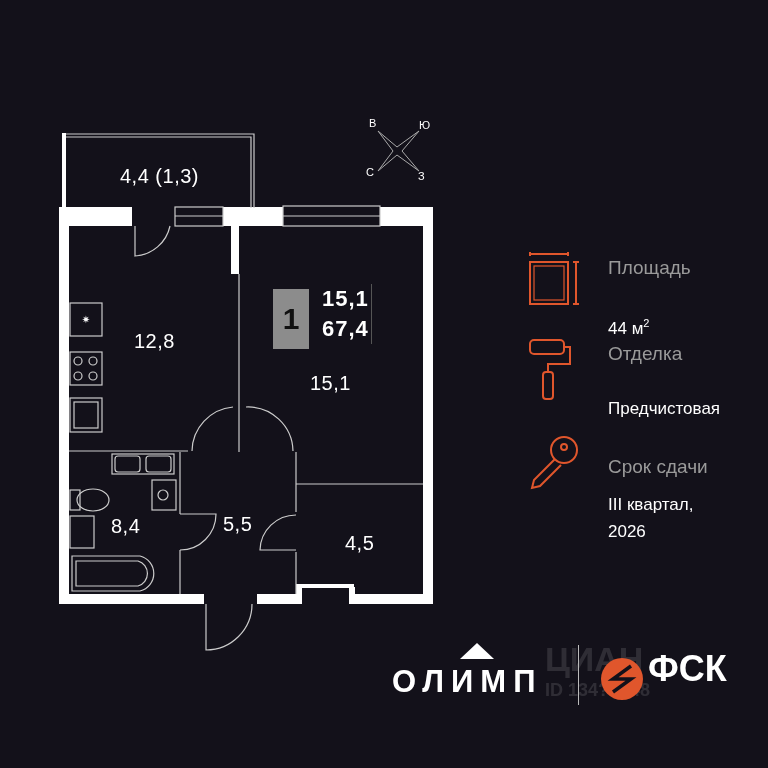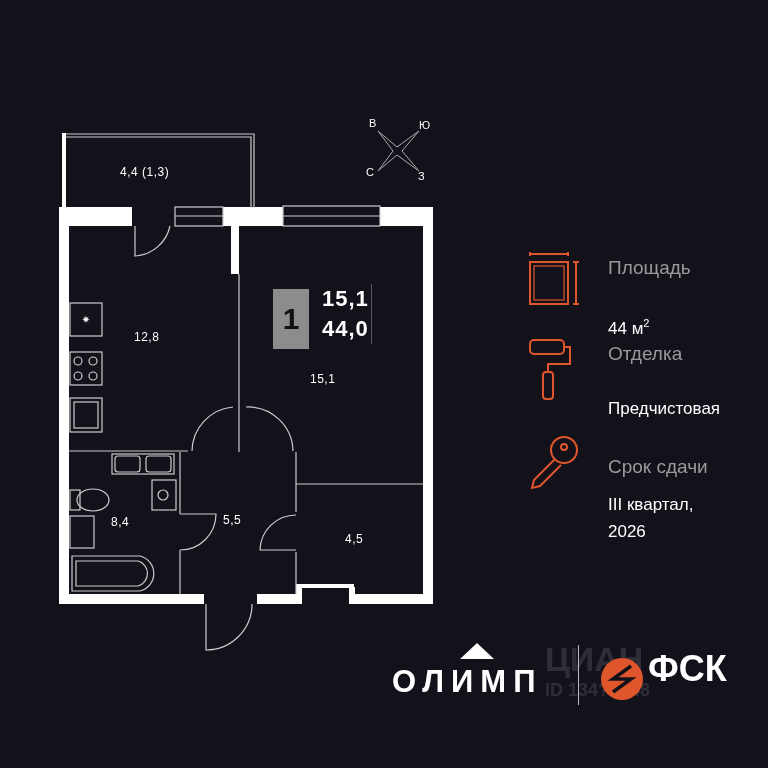--- a/index.html
+++ b/index.html
@@ -1,18 +1,18 @@
 <!DOCTYPE html>
 <html><head>
 <meta charset="utf-8">
 <style>
   html, body { margin:0; padding:0; }
   body { width:768px; height:768px; background:#13111a; position:relative; overflow:hidden; font-family:"Liberation Sans", sans-serif; color:#fff; }
   .plan { position:absolute; left:0; top:0; width:768px; height:768px; }
-  .lbl { position:absolute; font-size:12px; color:#fff; letter-spacing:0.5px; }
+  .lbl { position:absolute; font-size:20px; color:#fff; letter-spacing:0.5px; }
   .compass-l { position:absolute; font-size:11px; color:#fff; }
   .info { position:absolute; left:520px; }
   .info-row { position:absolute; left:0; width:240px; }
   .info-title { position:absolute; left:88px; font-size:19px; color:#9a9a9a; white-space:nowrap; }
   .info-value { position:absolute; left:88px; font-size:17px; color:#fff; white-space:nowrap; line-height:24px;margin-top:28px; }
   .badge { position:absolute; left:273px; top:289px; width:36px; height:60px; background:#8c8c8c; color:#111; font-weight:bold; font-size:30px; display:flex; align-items:center; justify-content:center; }
   .badge-nums { position:absolute; left:322px; top:284px; font-weight:bold; font-size:22px; line-height:30px; color:#fff; border-right:1px solid #555; padding-right:2px; letter-spacing:1px; }
   .logo-olimp { position:absolute; left:392px; top:664px; font-size:31px; font-weight:bold; letter-spacing:7px; color:#fff; }
   .logo-fsk { position:absolute; left:648px; top:648px; font-size:36px; font-weight:bold; color:#fff; }
   .wm { position:absolute; color:rgba(255,255,255,0.12); font-weight:bold; }
@@ -107,21 +107,21 @@
 <div class="lbl" style="left:345px;top:532px;">4,5</div>
 
 <div class="compass-l" style="left:369px;top:117px;">В</div>
 <div class="compass-l" style="left:419px;top:119px;">Ю</div>
 <div class="compass-l" style="left:366px;top:166px;">С</div>
 <div class="compass-l" style="left:418px;top:170px;">З</div>
 
 <div class="badge">1</div>
 <div class="badge-nums">
   <div>15,1</div>
-  <div>44,0</div>
+  <div>67,4</div>
 </div>
 
 <div class="info">
   <div class="info-row" style="top:252px;">
     <svg style="position:absolute;left:8px;top:0;" width="58" height="56" viewBox="0 0 58 56" fill="none" stroke="#e0562c" stroke-width="2">
       <line x1="2" y1="2" x2="40" y2="2"></line>
         <line x1="2" y1="0" x2="2" y2="4"></line>
         <line x1="40" y1="0" x2="40" y2="4"></line>
       <rect x="2" y="10" width="38" height="42"></rect>
         <rect x="6" y="14" width="30" height="34" stroke-width="1.2"></rect>

